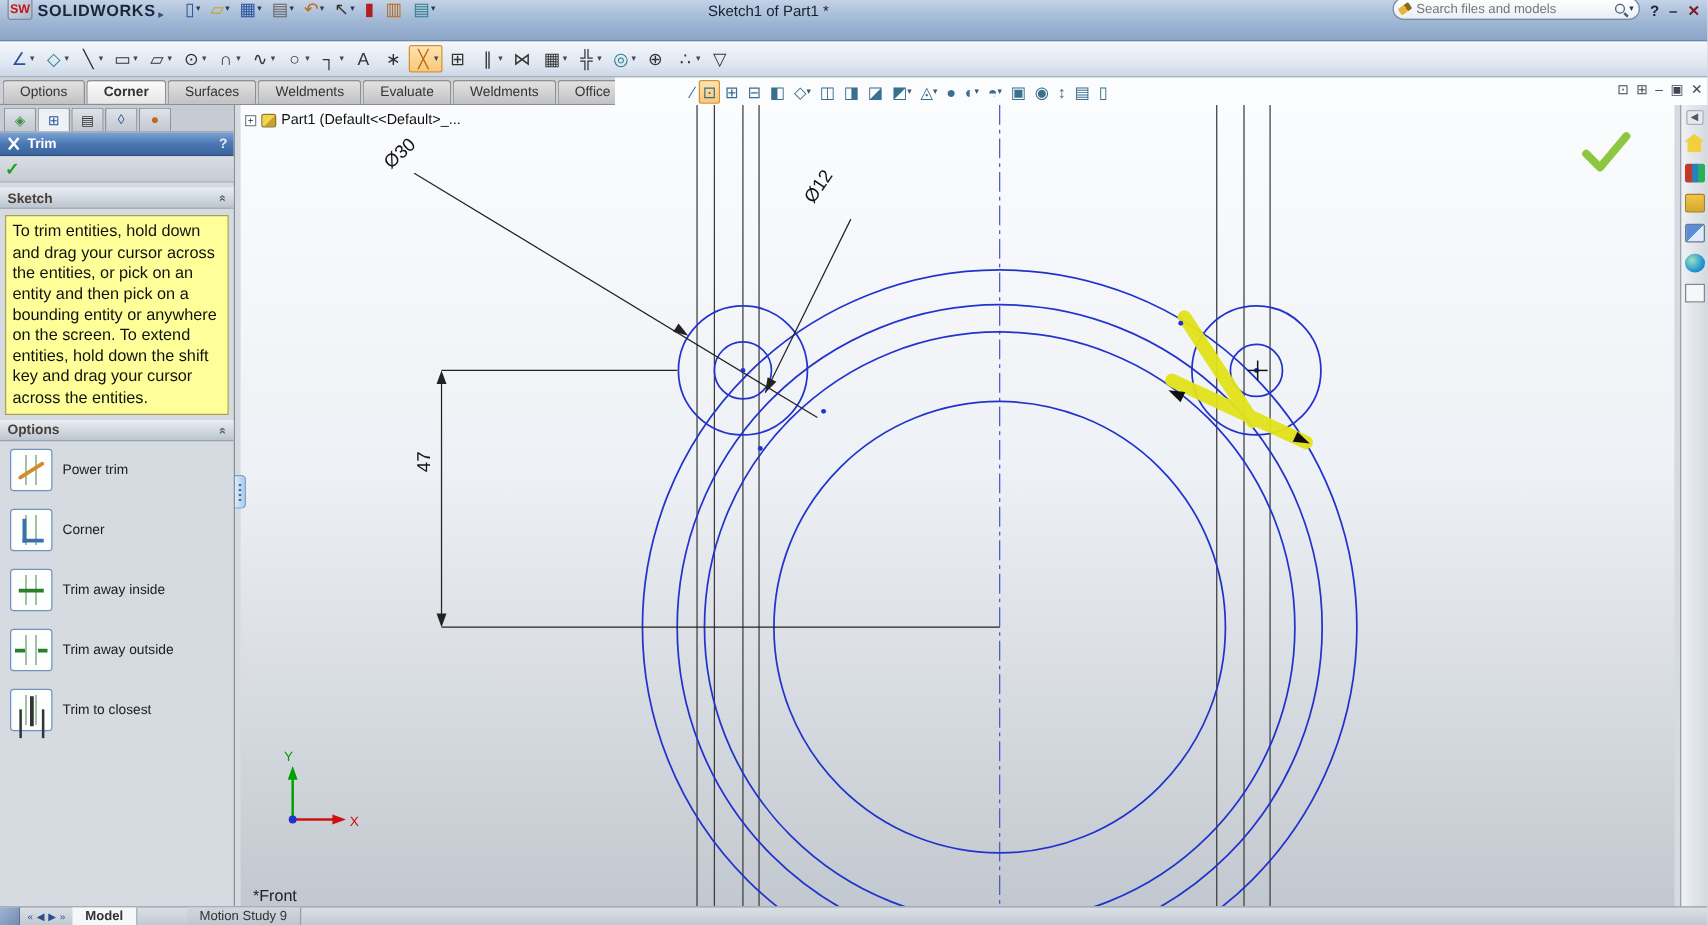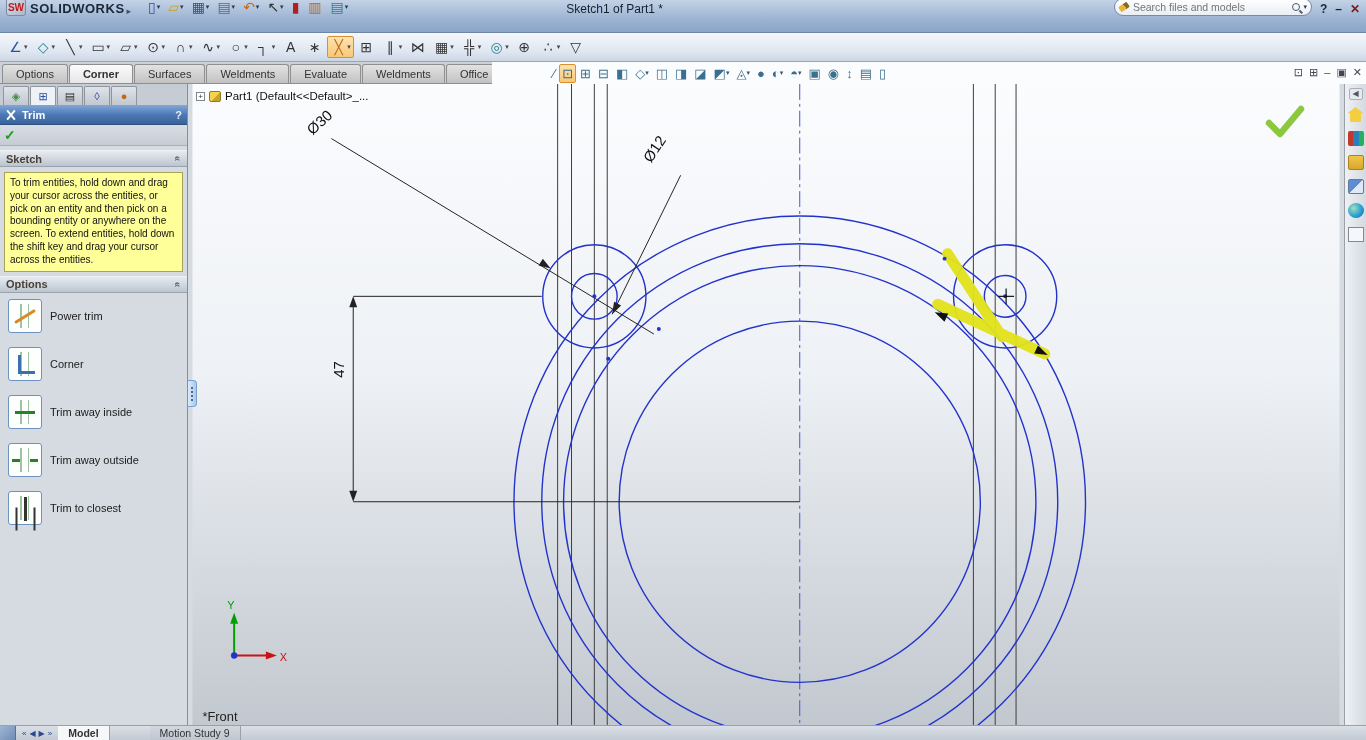--- a/index.html
+++ b/index.html
@@ -76,21 +76,21 @@
   .pm-help { margin-left:auto; font-weight:bold; color:#e8eef8; }
   .pm-okrow { height:21px; background:linear-gradient(180deg,#d9dee5,#c6ccd4); border-bottom:1px solid #a8aeb6; display:flex; align-items:center; padding:0 4px; }
   .ok-check { color:#1e9e1e; font-size:14px; font-weight:bold; }
 
   .pm-section { margin-top:4px; }
   .sec-header { height:17px; display:flex; align-items:center; justify-content:space-between; padding:0 6px;
     background:linear-gradient(180deg,#e6ebf1,#bcc5cf); border-top:1px solid #eef2f6; border-bottom:1px solid #9aa2ac;
     font-weight:bold; color:#4a4038; font-size:11px; }
   .collapse-chev { display:inline-block; transform:rotate(90deg); color:#55606c; font-size:10px; }
   .msg-box { margin:5px 4px 2px; background:#ffff99; border:1px solid #a8a258; padding:4px 5px;
-    font-size:10px; line-height:1.28; color:#111; }
+    font-size:13px; line-height:1.28; color:#111; }
   .opt-list { padding:6px 8px 0; }
   .opt-row { display:flex; align-items:center; gap:8px; margin-bottom:14px; }
   .opt-icon { width:34px; height:34px; background:#fdfefe; border:1px solid #6f93c0; border-radius:3px; position:relative; flex:0 0 34px; }
   .opt-icon::before { content:""; position:absolute; inset:4px;
     background:linear-gradient(90deg,transparent 30%,#9fc49f 30% 36%,transparent 36% 62%,#9fc49f 62% 68%,transparent 68%); }
   .opt-icon::after { content:""; position:absolute; }
   .oi-power::after { left:4px; right:4px; top:15px; height:3px; background:#d78a2a; transform:rotate(-32deg); border-radius:2px; }
   .oi-corner::after { left:9px; top:7px; width:14px; height:16px; border-left:3px solid #3a6fb0; border-bottom:3px solid #3a6fb0; }
   .oi-inside::after { left:6px; right:6px; top:15px; height:3px; background:#2a7f2a; }
   .oi-outside::after { left:3px; right:3px; top:15px; height:3px;

